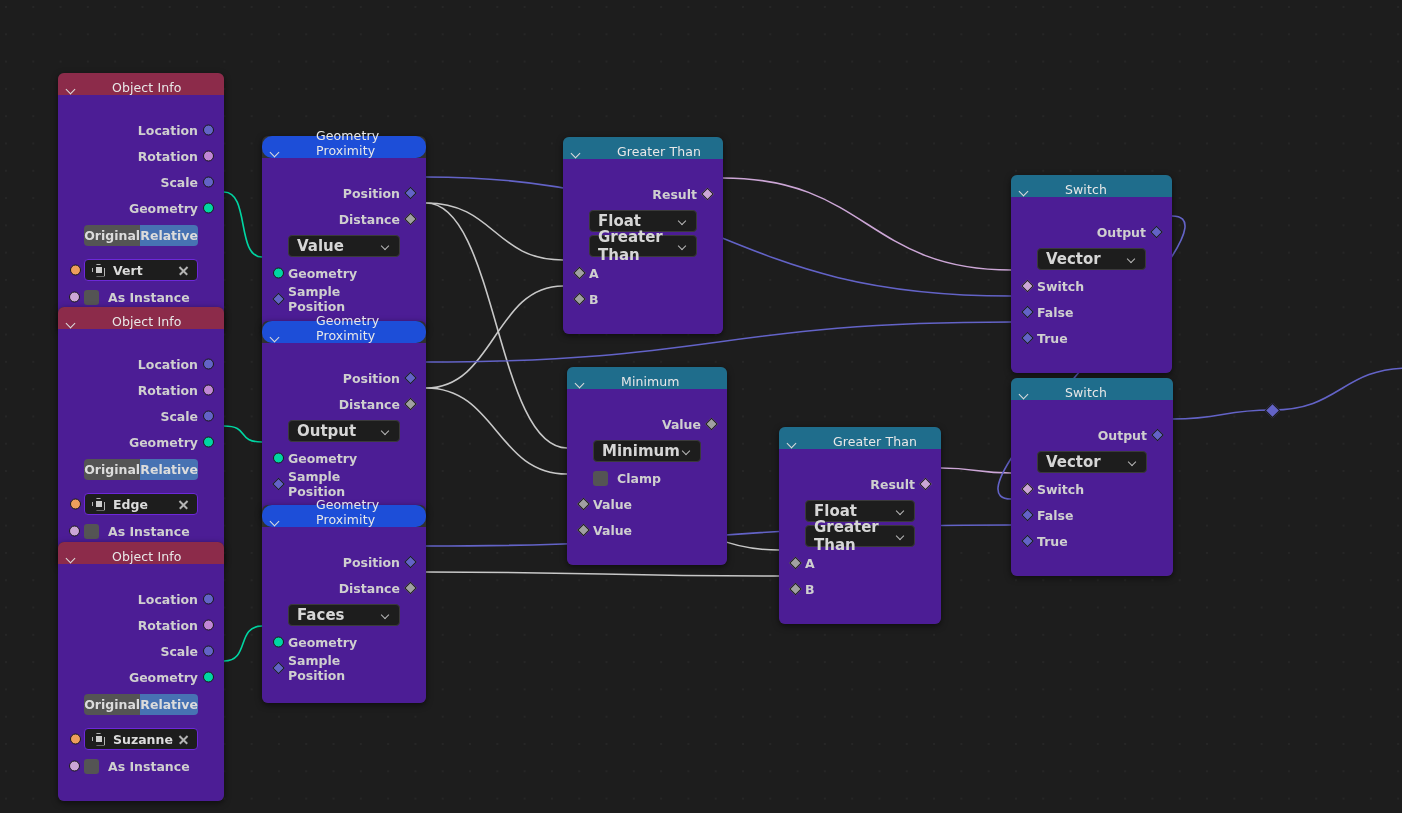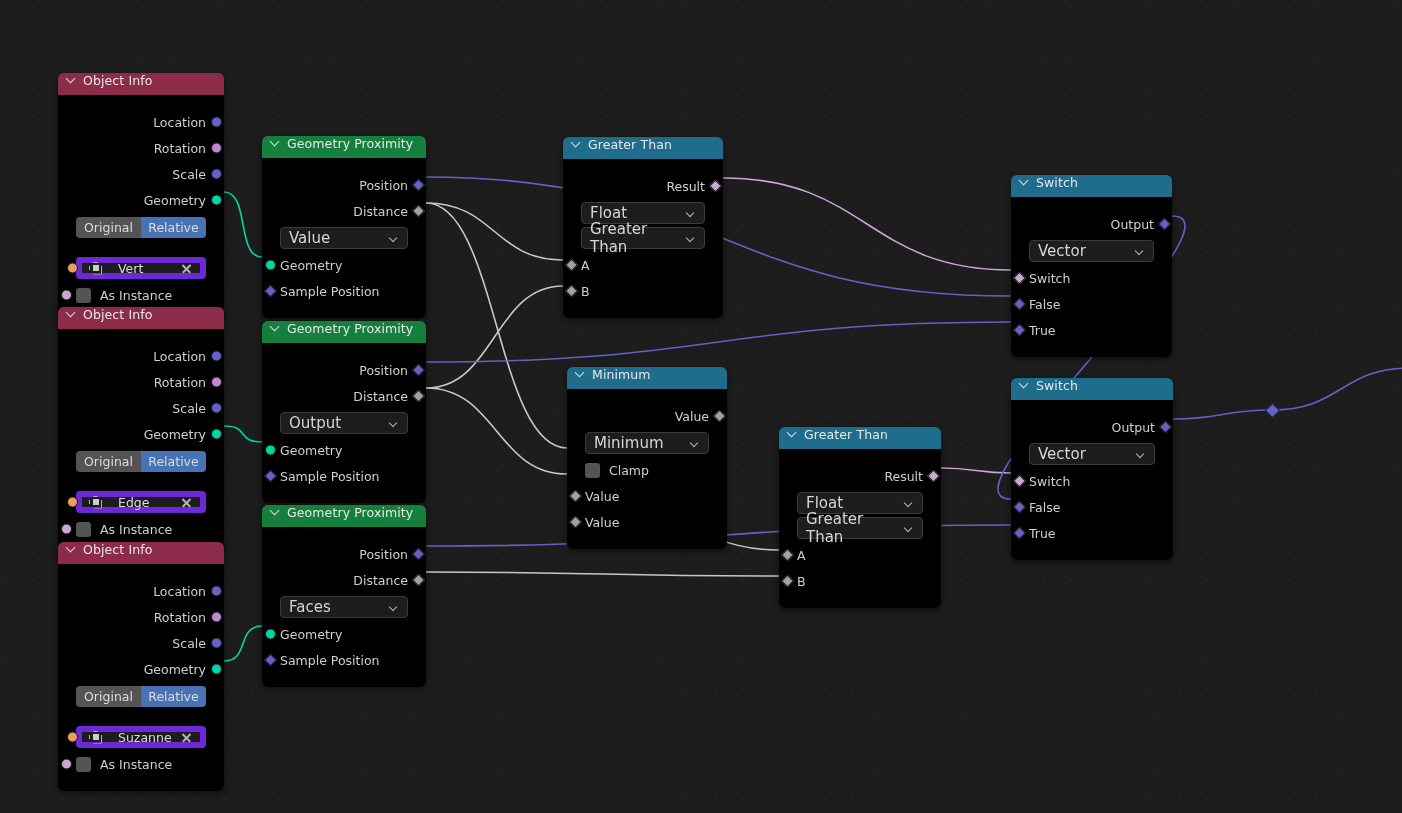--- a/index.html
+++ b/index.html
@@ -26,51 +26,53 @@
     border-radius: 6px;
     background: #303030;
     box-shadow: 0 2px 6px rgba(0,0,0,0.55);
     z-index: 5;
     user-select: none;
   }
   .node-header {
     height: 22px;
     border-radius: 6px 6px 0 0;
     display: flex;
-    align-items: flex-start;
+    align-items: flex-end;
     padding-left: 8px;
     font-size: 12.5px;
     color: #e8e8e8;
     letter-spacing: 0.1px;
+    gap: 29px;
   }
   .hdr-red    { background: #8c2b4a; }
-  .hdr-green  { background: #15803d; }
+  .hdr-green  { background: #1d4ed8; border-radius: 10px; }
   .hdr-blue   { background: #1f6d8c; }
 
   .chev {
     width: 11px; height: 11px;
     margin-right: 6px;
     display:inline-block;
     position: relative;
     flex: 0 0 auto;
   }
   .chev::before {
     content:"";
     position:absolute;
     left: 1px; top: 2px;
     width: 6px; height: 6px;
     border-right: 1.6px solid #dcdcdc;
     border-bottom: 1.6px solid #dcdcdc;
     transform: rotate(45deg);
   }
   .node-body {
     position: relative;
-    padding: 8px;
+    padding: 16px;
     border-radius: 0 0 6px 6px;
-    background: #000000;
+    background: #4c1d95;
+    font-weight: bold;
   }
 
   .row {
     position: relative;
     height: 26px;
     display: flex;
     align-items: center;
     font-size: 12.5px;
     color: #cfcfcf;
     padding: 0 10px;
@@ -141,31 +143,30 @@
   .togglepair > div {
     flex: 1;
     display:flex; align-items:center; justify-content:center;
     font-size: 12.5px;
     color: #dcdcdc;
   }
   .tg-off { background: #545454; }
   .tg-on  { background: #4772b3; color: #ffffff; }
 
   .objfield {
-    margin: 19px 10px 3px 10px;
+    margin: 13px 10px 3px 10px;
     height: 22px;
     background: #1d1d1d;
-    border: 6px solid #6d28d9;
+    border: 1px solid #6d28d9;
     border-radius: 4px;
     display:flex; align-items:center;
     padding: 0 7px;
     font-size: 12.5px;
     color: #dcdcdc;
     position: relative;
-    gap: 8px;
   }
   .objfield .objicon {
     width: 13px; height: 13px;
     margin-right: 8px;
     position: relative;
     flex: 0 0 auto;
   }
   .objfield .objicon::before {
     content:"";
     position:absolute; inset:0;

